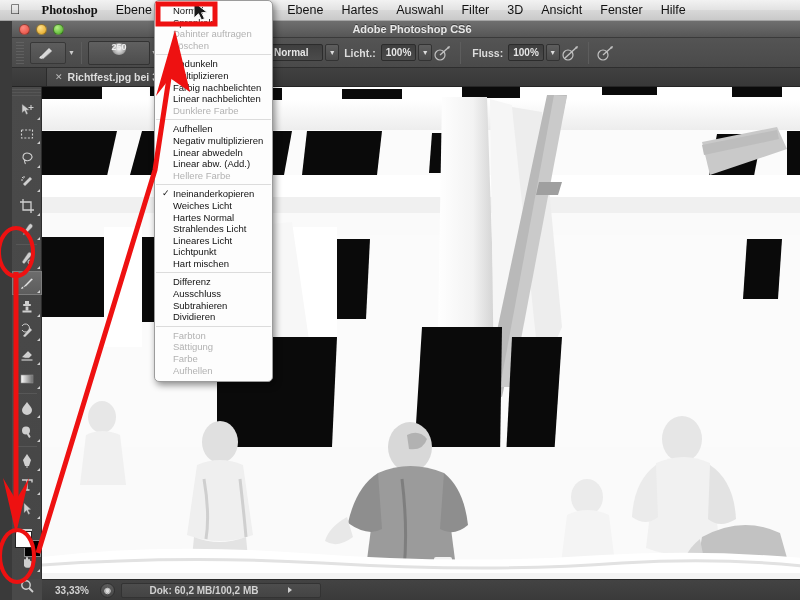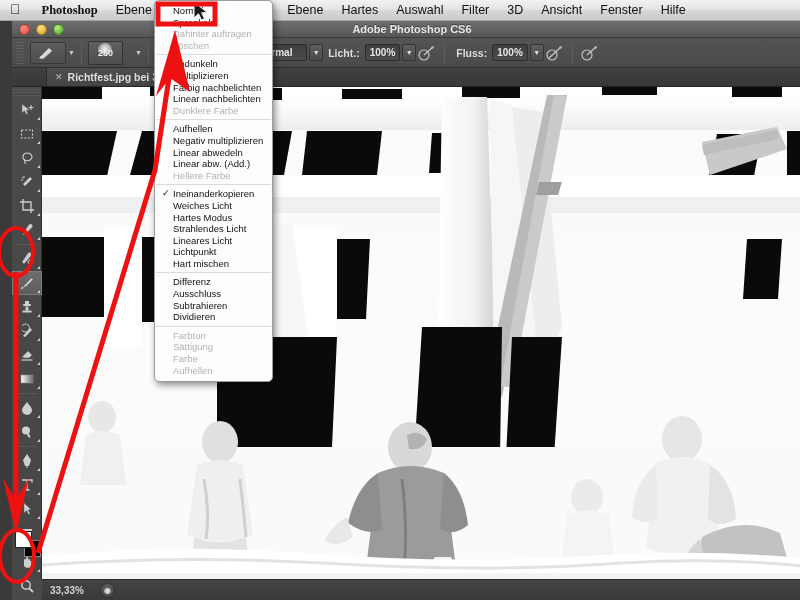--- a/index.html
+++ b/index.html
@@ -62,24 +62,24 @@
       repeating-linear-gradient(to bottom,#6b6b6b 0 1px,transparent 1px 3px);
       margin-right:4px; opacity:.6;}
   .ob-btn{
     height:22px; min-width:24px; display:flex;align-items:center;justify-content:center;
     background:linear-gradient(to bottom,#5d5d5d,#4e4e4e);
     border:1px solid #383838; border-radius:2px; margin:0 2px;
   }
   .ob-preset{ width:36px; display:flex;align-items:center;justify-content:center;}
   .ob-arrow{ font-size:7px; color:#ccc; }
   .brushsize{
-    width:35px;height:24px; border:1px solid #333;border-radius:2px;
+    width:62px;height:24px; border:1px solid #333;border-radius:2px;
     background:linear-gradient(to bottom,#606060,#4d4d4d);
-    display:flex;flex-direction:column;align-items:center;justify-content:center;
-    position:relative; margin-right:12px;
+    display:flex;flex-direction:column;align-items:center;justify-content:flex-start;
+    position:relative; margin-right:1px;
   }
   .brushsize .dot{
     position:absolute;top:1px;left:50%;transform:translateX(-50%);
     width:14px;height:12px;border-radius:50%;
     background:radial-gradient(circle,#f2f2f2 0%,#bdbdbd 45%,#6a6a6a 100%);
   }
   .brushsize .num{ font-size:9px;font-weight:bold;color:#efefef;z-index:2;line-height:10px;}
   .ob-label{ padding:0 5px; white-space:nowrap; font-weight:bold;}
   .ob-field{
     height:17px;min-width:34px;padding:0 4px;
@@ -156,21 +156,21 @@
   #photo svg{ width:100%;height:100%;display:block; }
 
   
   #status-bar{
     position:absolute;left:30px;bottom:0;width:770px;height:21px;
     background:linear-gradient(to bottom,#434343,#3a3a3a);
     border-top:1px solid #2a2a2a;
     display:flex;align-items:center;color:#d2d2d2;font-size:10px;font-weight:bold;
     padding-left:8px;gap:6px;
   }
-  #status-bar .zoomval{ width:44px; }
+  #status-bar .zoomval{ width:44px;text-align:center; }
   #status-bar .gobtn{
     width:15px;height:15px;border-radius:50%;
     background:linear-gradient(to bottom,#5c5c5c,#484848);
     border:1px solid #2f2f2f;
     display:flex;align-items:center;justify-content:center;font-size:8px;color:#ddd;
   }
   #status-bar .docinfo{
     height:15px;min-width:200px;
     background:linear-gradient(to bottom,#4d4d4d,#444);
     border:1px solid #333;border-radius:2px;
@@ -560,20 +560,24 @@
         <path d="M0 470 q120 -14 260 -4 q160 12 300 2 q110 -6 210 4 v20 H0 Z" fill="#ffffff"></path>
         <path d="M0 478 q140 -10 280 -2 q170 10 300 0 q100 -6 190 4" fill="none" stroke="#e2e2e2" stroke-width="3"></path>
         <rect x="0" y="486" width="770" height="6" fill="#f4f4f4"></rect>
       </svg>
     </div>
   </div>
 
   <div id="status-bar">
     <span class="zoomval">33,33%</span>
     <span class="gobtn">◉</span>
+    <span class="docinfo">
+      <span>Dok: 60,2 MB/100,2 MB</span>
+      <span class="tri"></span>
+    </span>
   </div>
 </div>
 
 <div id="blend-menu">
   <div class="mrow">Normal</div>
   <div class="mrow">Sprenkeln</div>
   <div class="mrow dim">Dahinter auftragen</div>
   <div class="mrow dim">Löschen</div>
   <div class="msep"></div>
   <div class="mrow">Abdunkeln</div>
@@ -586,21 +590,21 @@
   <div class="mrow">Negativ multiplizieren</div>
   <div class="mrow">Linear abwedeln</div>
   <div class="mrow">Linear abw. (Add.)</div>
   <div class="mrow dim">Hellere Farbe</div>
   <div class="msep"></div>
   <div class="mrow">
     <span class="chk">✓</span>
     <span>Ineinanderkopieren</span>
   </div>
   <div class="mrow">Weiches Licht</div>
-  <div class="mrow">Hartes Modus</div>
+  <div class="mrow">Hartes Normal</div>
   <div class="mrow">Strahlendes Licht</div>
   <div class="mrow">Lineares Licht</div>
   <div class="mrow">Lichtpunkt</div>
   <div class="mrow">Hart mischen</div>
   <div class="msep"></div>
   <div class="mrow">Differenz</div>
   <div class="mrow">Ausschluss</div>
   <div class="mrow">Subtrahieren</div>
   <div class="mrow">Dividieren</div>
   <div class="msep"></div>

